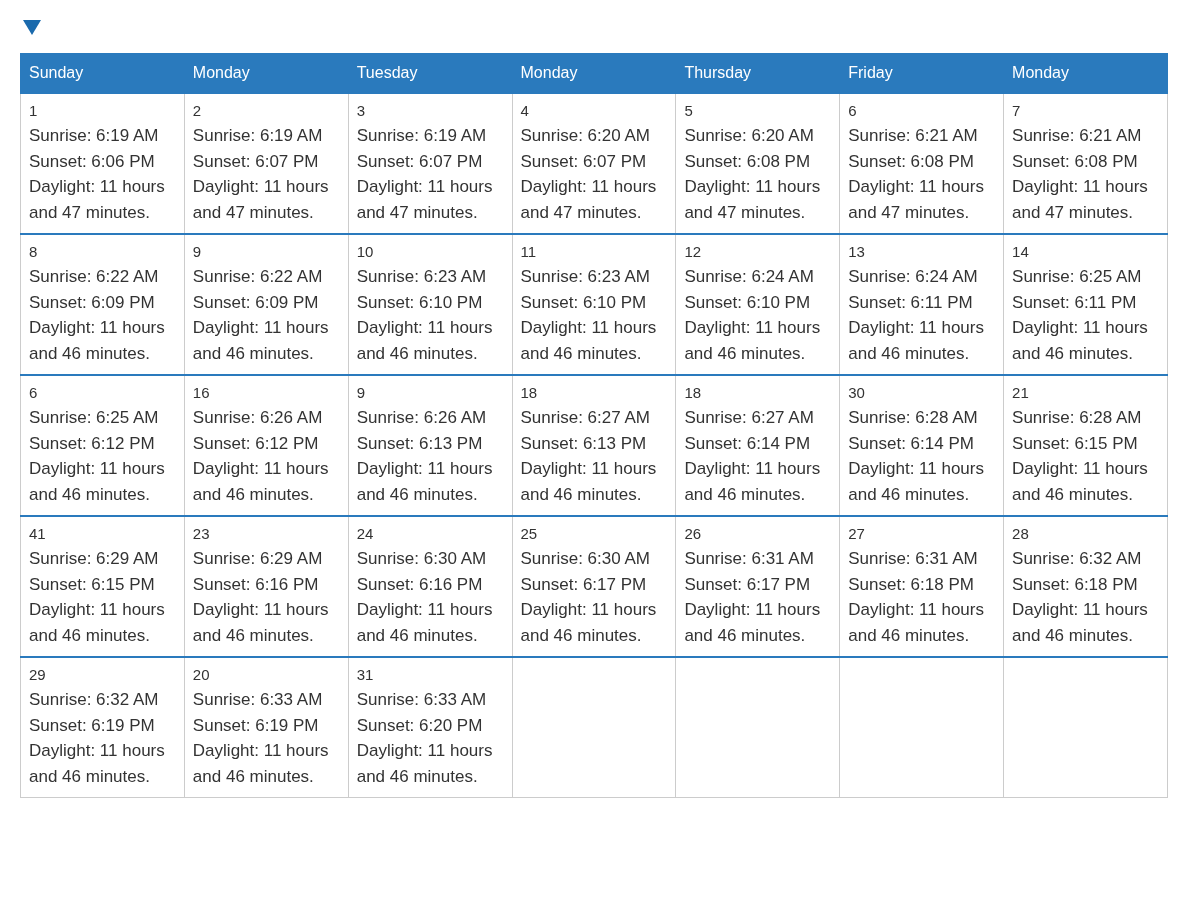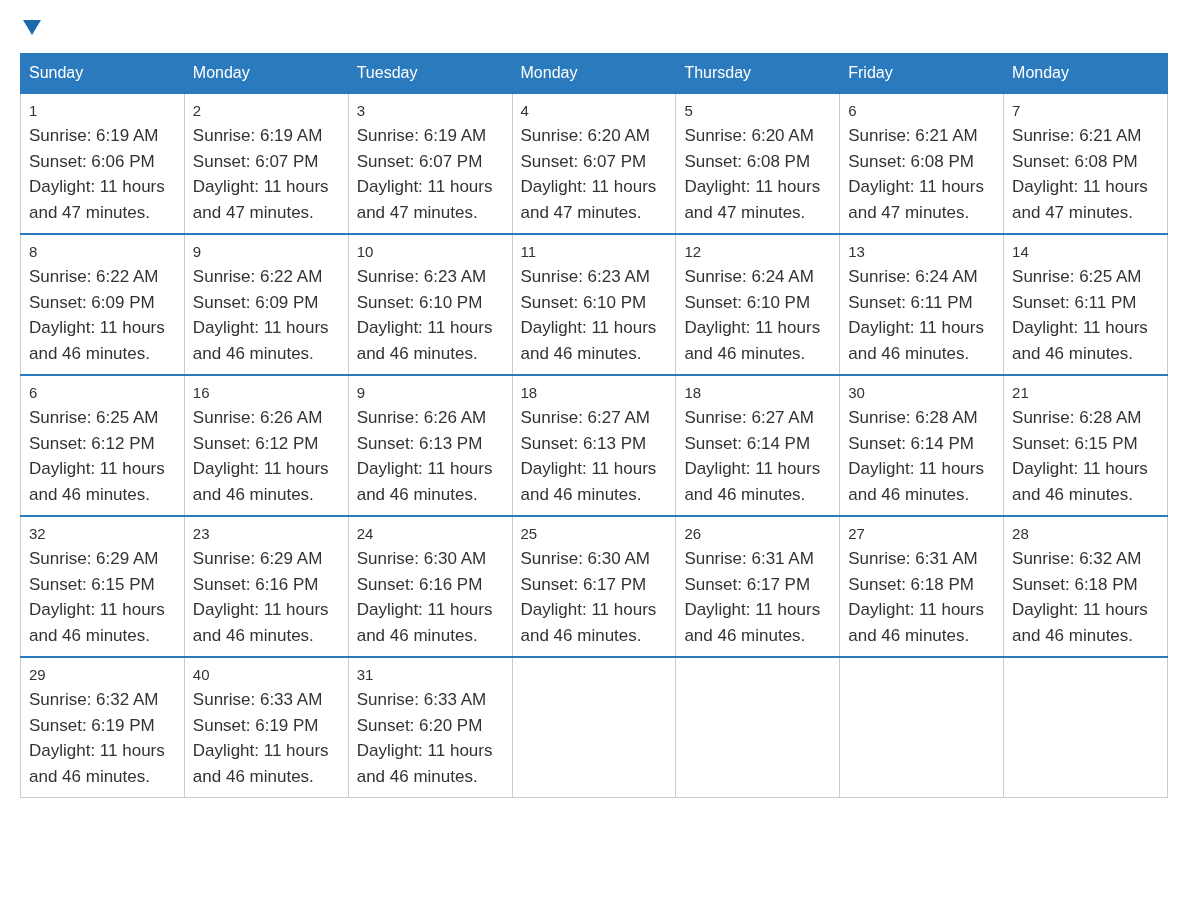--- a/index.html
+++ b/index.html
@@ -220,21 +220,21 @@
           <span class="day-number">30</span>
           <div class="day-info">Sunrise: 6:28 AM<br>Sunset: 6:14 PM<br>Daylight: 11 hours and 46 minutes.</div>
         </td>
         <td>
           <span class="day-number">21</span>
           <div class="day-info">Sunrise: 6:28 AM<br>Sunset: 6:15 PM<br>Daylight: 11 hours and 46 minutes.</div>
         </td>
       </tr>
       <tr>
         <td>
-          <span class="day-number">32</span>
+          <span class="day-number">41</span>
           <div class="day-info">Sunrise: 6:29 AM<br>Sunset: 6:15 PM<br>Daylight: 11 hours and 46 minutes.</div>
         </td>
         <td>
           <span class="day-number">23</span>
           <div class="day-info">Sunrise: 6:29 AM<br>Sunset: 6:16 PM<br>Daylight: 11 hours and 46 minutes.</div>
         </td>
         <td>
           <span class="day-number">24</span>
           <div class="day-info">Sunrise: 6:30 AM<br>Sunset: 6:16 PM<br>Daylight: 11 hours and 46 minutes.</div>
         </td>
@@ -254,21 +254,21 @@
           <span class="day-number">28</span>
           <div class="day-info">Sunrise: 6:32 AM<br>Sunset: 6:18 PM<br>Daylight: 11 hours and 46 minutes.</div>
         </td>
       </tr>
       <tr>
         <td>
           <span class="day-number">29</span>
           <div class="day-info">Sunrise: 6:32 AM<br>Sunset: 6:19 PM<br>Daylight: 11 hours and 46 minutes.</div>
         </td>
         <td>
-          <span class="day-number">40</span>
+          <span class="day-number">20</span>
           <div class="day-info">Sunrise: 6:33 AM<br>Sunset: 6:19 PM<br>Daylight: 11 hours and 46 minutes.</div>
         </td>
         <td>
           <span class="day-number">31</span>
           <div class="day-info">Sunrise: 6:33 AM<br>Sunset: 6:20 PM<br>Daylight: 11 hours and 46 minutes.</div>
         </td>
         <td class="empty"></td>
         <td class="empty"></td>
         <td class="empty"></td>
         <td class="empty"></td>

